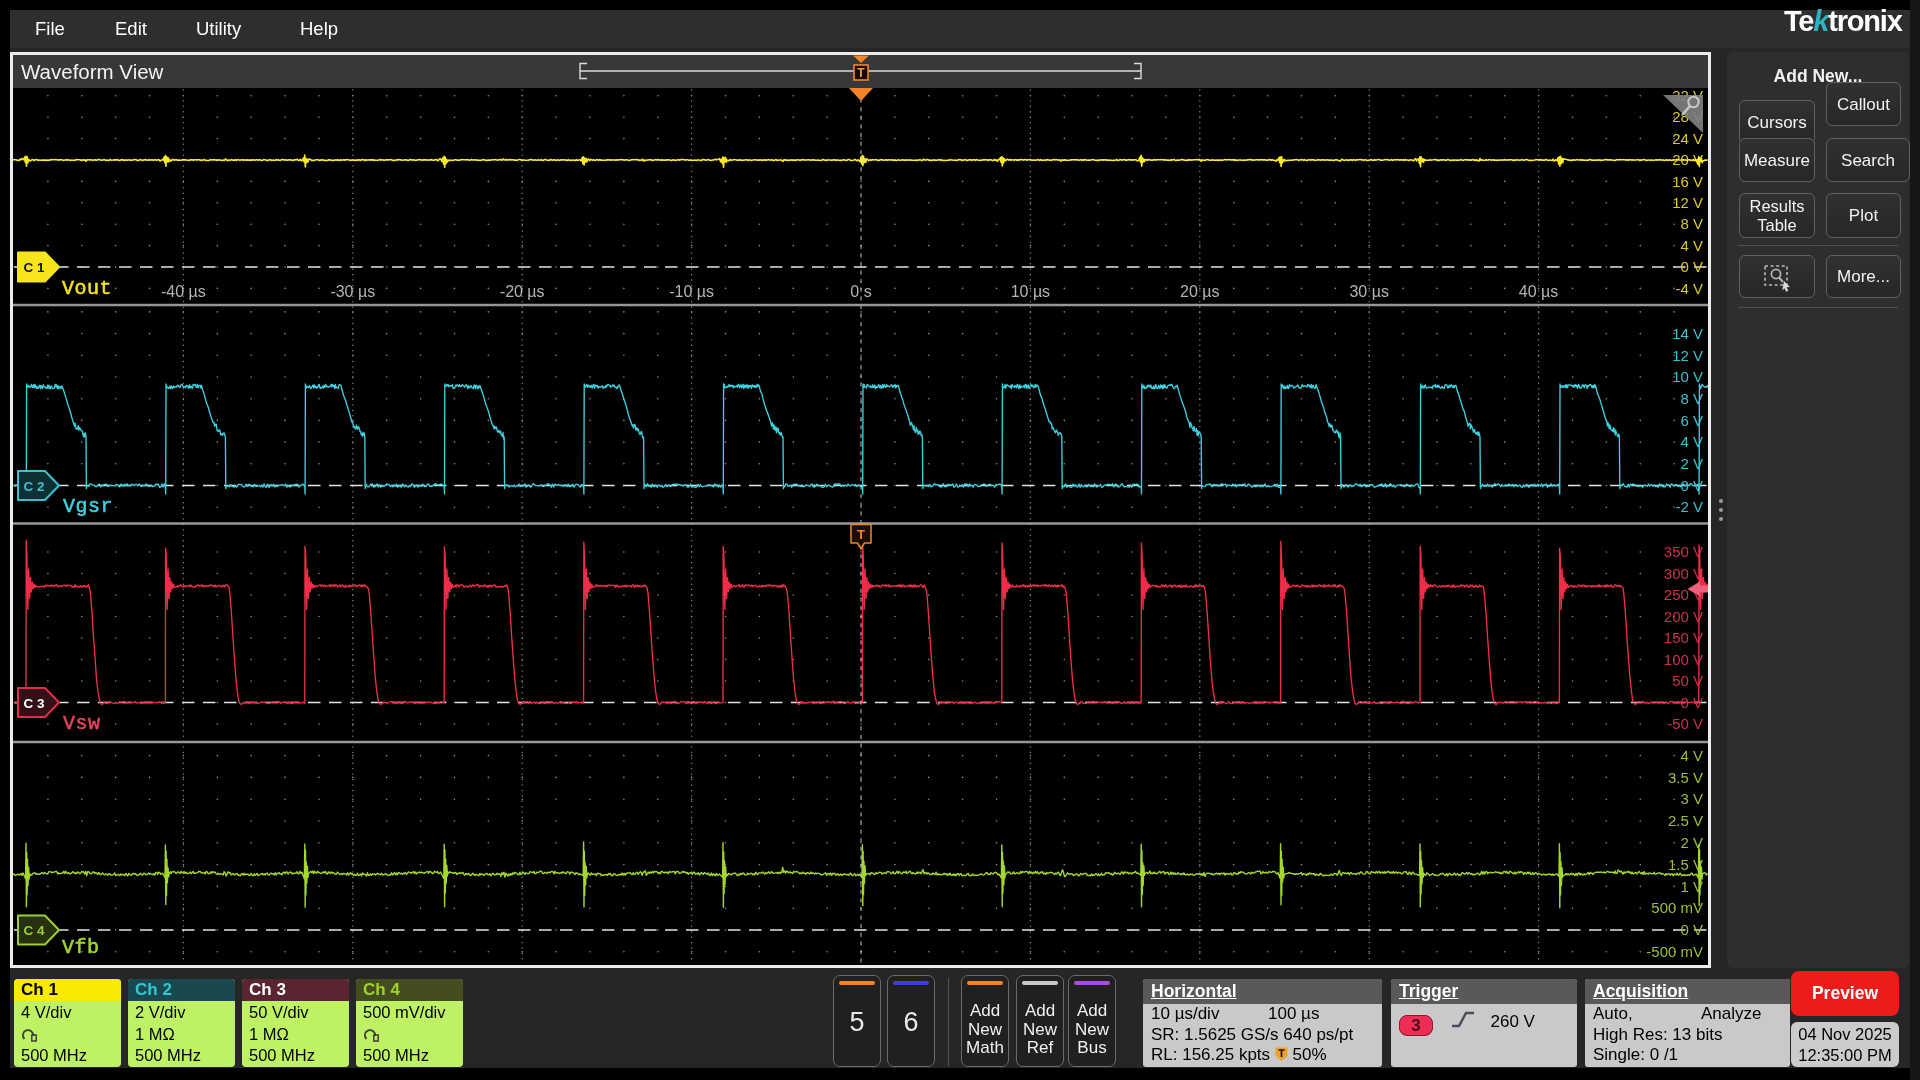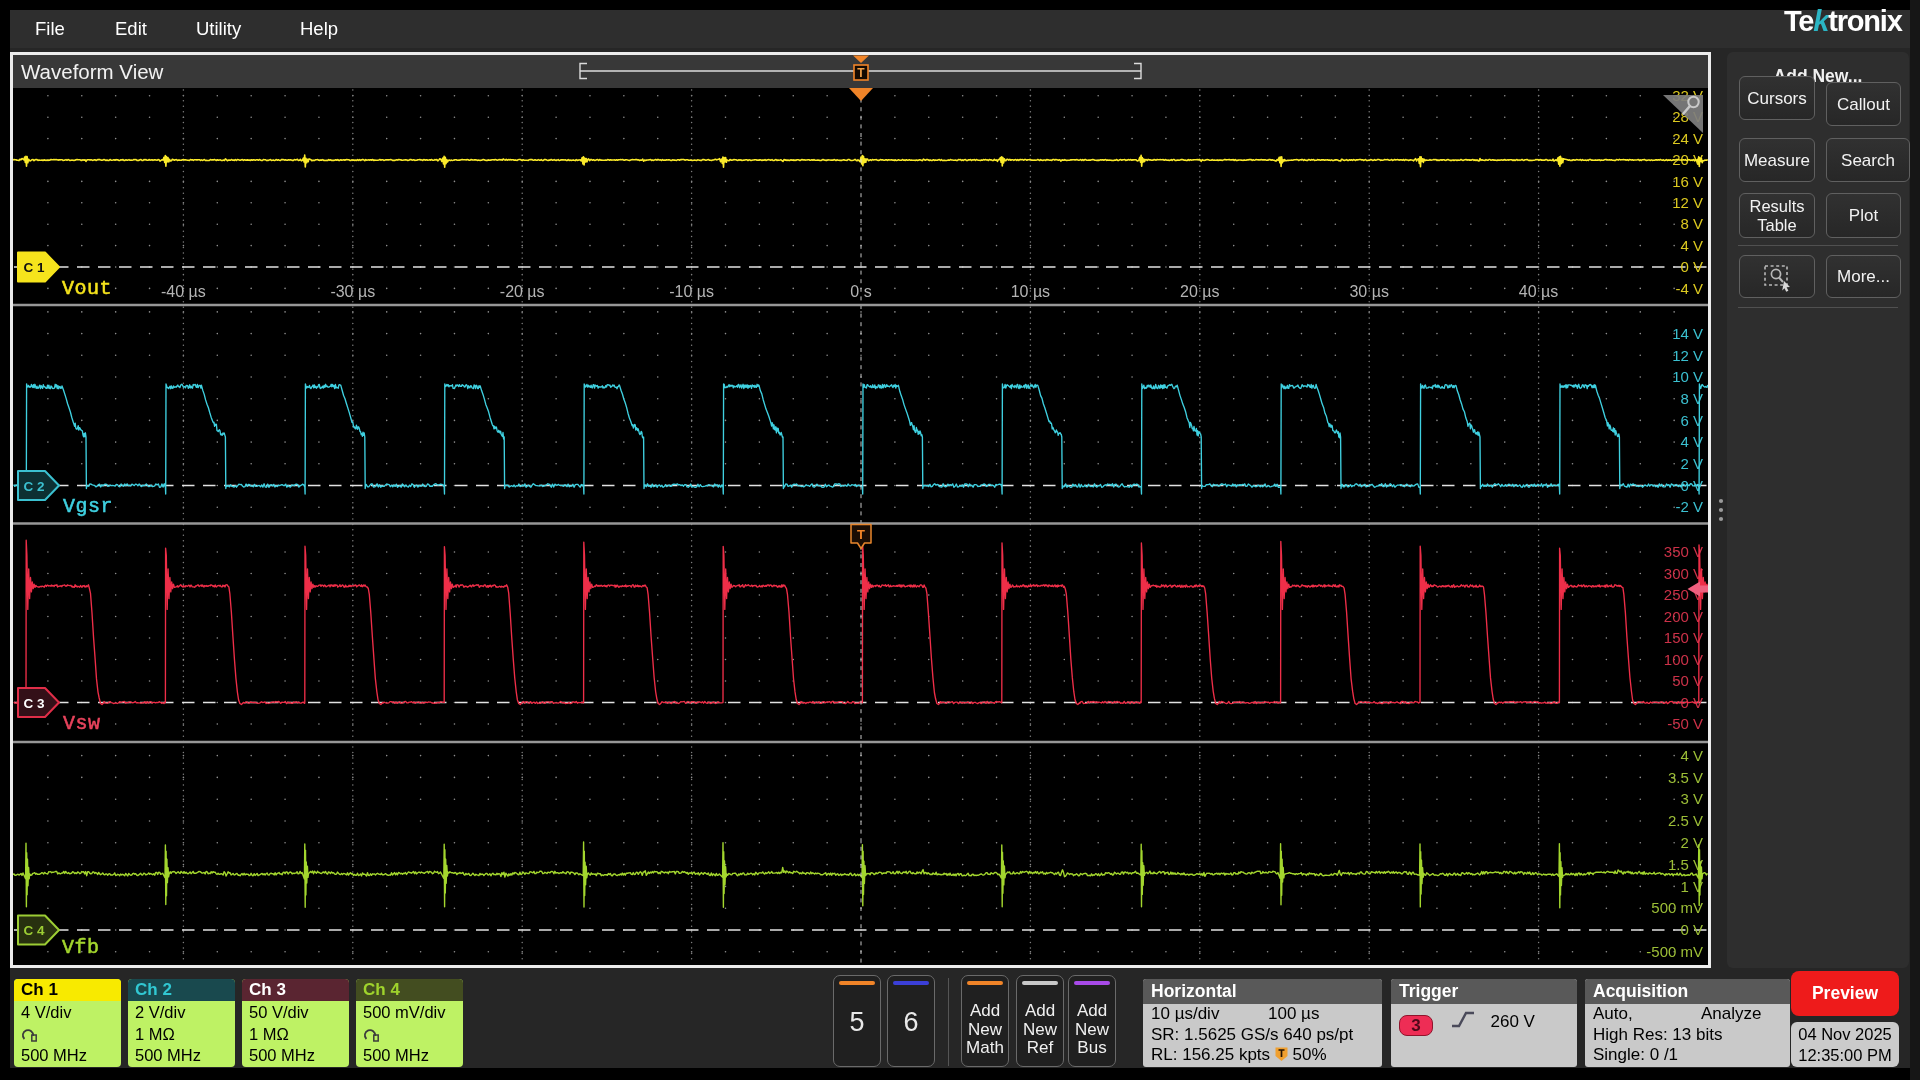--- a/index.html
+++ b/index.html
@@ -13,21 +13,21 @@
    font-size:20.5px; line-height:33px; }
 #wvtitle b { font-weight:normal; margin-left:8px;text-align:right; }
 .chbadge { top:979px; width:107px; height:88px; border-radius:4px; overflow:hidden; background:#bef264; }
 .chbadge .hd { height:22px; font-size:17px; font-weight:bold; padding:1px 0 0 7px; }
 .chbadge .bd { padding:1px 0 0 7px; font-size:16.5px; color:#000; line-height:21.5px; }
 .knob { top:975px; width:48px; height:92px; background:#202020; border:1px solid #6a6a6a; border-radius:7px; }
 .knob .bar { position:absolute; left:5px; right:5px; top:5px; height:4px; border-radius:2px; }
 .knob .num { position:absolute; width:100%; text-align:center; top:31px; font-size:27px; color:#e8e8e8; }
 .knob .lbl { position:absolute; width:100%; text-align:center; top:26px; font-size:17px; color:#f0f0f0; line-height:18.5px; }
 .ipanel { top:979px; height:88px; background:#c9c9c9; border-radius:3px; overflow:hidden; color:#000; }
-.ipanel .hd { height:25px; background:#595959; color:#fff; font-weight:bold; font-size:17.5px; padding:2px 0 0 8px; }
+.ipanel .hd { height:25px; background:#595959; color:#fff; font-weight:bold; font-size:17.5px; padding:2px 0 0 8px;text-decoration:underline; }
 .ipanel .row { font-size:17px; line-height:20.5px; padding-left:8px; position:relative; }
 #preview { left:1791px; top:971px; width:108px; height:45px; background:#ee1b1b; border-radius:8px;
   color:#fff; font-weight:bold; font-size:17.5px; text-align:center; line-height:45px; }
 #datebox { left:1791px; top:1022px; width:108px; height:45px; background:#cbcbcb; border-radius:6px;
   color:#000; font-size:16.5px; text-align:center; line-height:21px; padding-top:2px; }
 #rpanel { left:1727px; top:52px; width:182px; height:916px; background:#2e2e2e; border-radius:6px; }
 .rbtn { position:absolute; background:linear-gradient(#313131,#272727); border:1.5px solid #606060;
   border-radius:6px; color:#f2f2f2; font-size:17px; display:flex; align-items:center; justify-content:center;
   text-align:center; line-height:19px; }
 #botstrip { left:0; top:1068px; width:1920px; height:12px; background:#000; }
@@ -196,21 +196,21 @@
     <rect x="854" y="65" width="14" height="15" fill="#140a02" stroke="#f08428" stroke-width="1.6"></rect>
     <text x="861" y="76.5" fill="#f0a048" font-family="Liberation Sans, sans-serif" font-size="12" font-weight="bold" text-anchor="middle">T</text>
   </svg>
 <svg width="10" height="26" viewBox="0 0 10 26" style="position:absolute;left:1716px;top:497px;">
     <circle cx="5" cy="4" r="2.1" fill="#9a9a9a"></circle>
     <circle cx="5" cy="13" r="2.1" fill="#9a9a9a"></circle>
     <circle cx="5" cy="22" r="2.1" fill="#9a9a9a"></circle>
   </svg>
 <div class="abs" id="rpanel">
   <div style="position:absolute;top:14px;width:100%;text-align:center;font-size:17.5px;font-weight:bold;color:#f0f0f0">Add New...</div>
-  <div class="rbtn" style="left:12px;top:24px;width:76px;height:44px">Cursors</div>
+  <div class="rbtn" style="left:12px;top:48px;width:76px;height:44px">Cursors</div>
   <div class="rbtn" style="left:99px;top:30px;width:75px;height:44px">Callout</div>
   <div class="rbtn" style="left:12px;top:86px;width:76px;height:44px">Measure</div>
   <div class="rbtn" style="left:99px;top:86px;width:84px;height:44px">Search</div>
   <div class="rbtn" style="left:12px;top:141px;width:76px;height:45px;font-size:16.5px">Results<br>Table</div>
   <div class="rbtn" style="left:99px;top:141px;width:75px;height:45px">Plot</div>
   <div style="position:absolute;left:11px;top:192.5px;width:160px;height:1px;background:#505050"></div>
   <div class="rbtn" style="left:12px;top:203px;width:76px;height:43px">
       <svg width="34" height="30" viewBox="0 0 34 30">
         <rect x="5" y="4" width="22" height="19" fill="none" stroke="#b8b8b8" stroke-width="1.6" stroke-dasharray="3 2.6"></rect>
         <circle cx="16" cy="12" r="4.6" fill="none" stroke="#b8b8b8" stroke-width="1.7"></circle>

